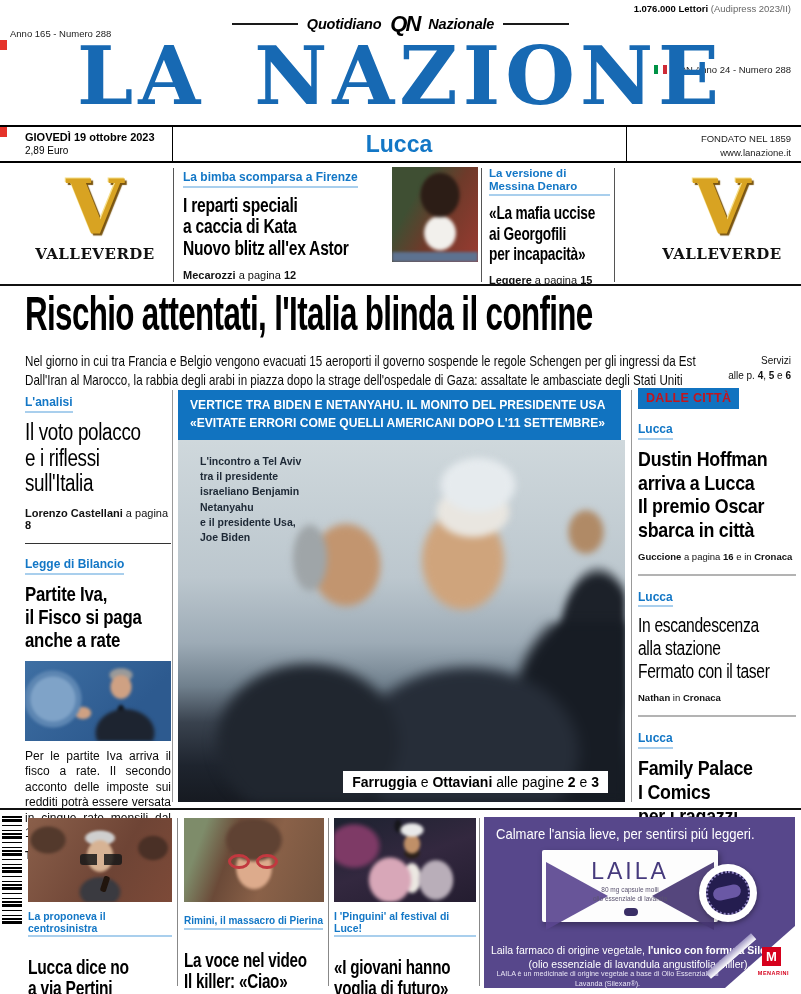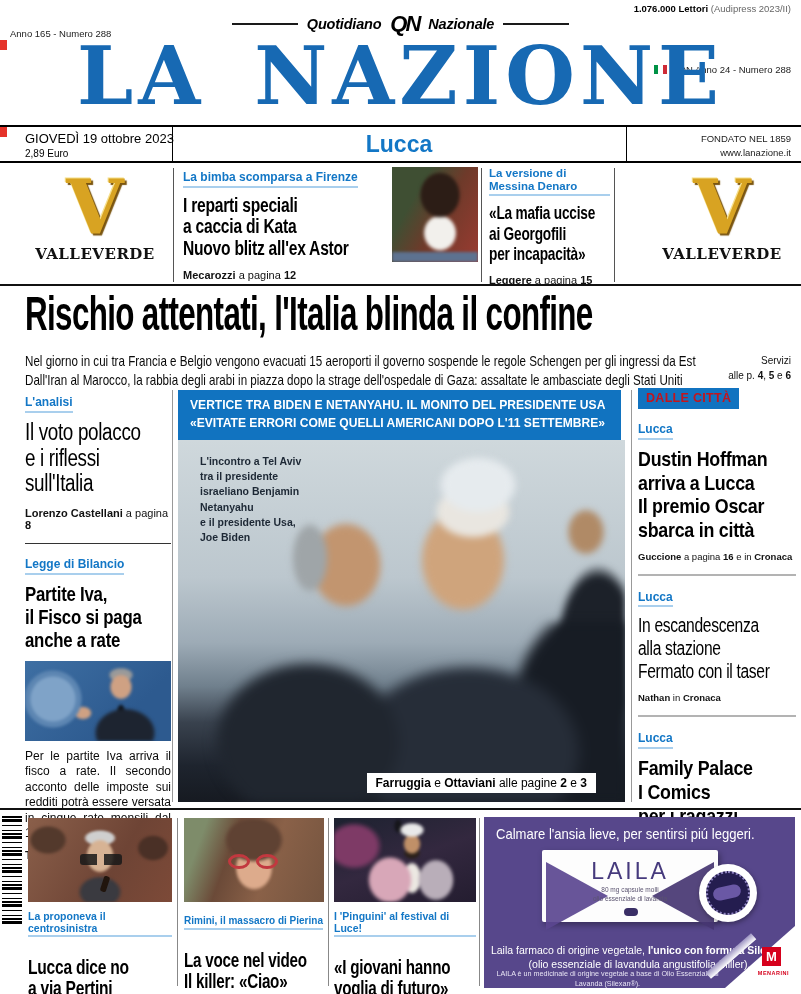--- a/index.html
+++ b/index.html
@@ -29,21 +29,21 @@
         background:linear-gradient(90deg,#009246 0 33%,#fff 33% 66%,#ce2b37 66% 100%);}
   .redsq{left:0;width:7px;height:10px;background:#e5332a;}
 
   
   .masthead{top:36px;left:0;right:0;text-align:center;font-family:"DejaVu Serif","Liberation Serif",serif;
             font-weight:bold;font-size:80px;line-height:1.02;color:#1769b3;letter-spacing:5px;word-spacing:16px;}
 
   
   .datebar{top:125px;left:0;width:801px;height:38px;border-top:2px solid #000;border-bottom:2px solid #000;box-sizing:border-box;}
   .db-left{position:absolute;left:25px;top:4px;}
-  .db-date{font-weight:normal;font-size:13px;}
+  .db-date{font-weight:bold;font-size:11px;}
   .db-price{font-size:10px;margin-top:2px;}
   .db-sep{position:absolute;top:0;bottom:0;width:1px;background:#000;}
   .db-center{position:absolute;left:173px;right:176px;top:0;height:34px;line-height:34px;text-align:center;
              color:#1377c6;font-weight:bold;font-size:23px;}
   .db-right{position:absolute;right:10px;top:5px;text-align:right;font-size:9.5px;line-height:1.45;color:#222;}
 
   
   .vv{top:172px;width:140px;text-align:center;}
   .vv-v{font-family:"DejaVu Serif","Liberation Serif",serif;font-weight:bold;font-size:74px;line-height:.95;
         color:#d8a322;text-shadow:-1px -1px 0 #f6e08d,2px 2px 1px #7a5510;}
@@ -71,21 +71,21 @@
 
   
   .banner{left:178px;top:390px;width:443px;box-sizing:border-box;background:#1173c0;color:#fff;
           padding:6px 12px 7px;font-weight:bold;font-size:13px;line-height:1.42;}
   .cphoto{left:178px;top:440px;width:447px;height:362px;overflow:hidden;
           background:linear-gradient(180deg,#cfd8dc 0%,#bcc7ce 38%,#9dabb6 56%,#70808d 68%,#39424e 78%,#1e242e 90%,#161a21 100%);}
   .caption{position:absolute;left:22px;top:14px;font-size:10.5px;font-weight:bold;line-height:1.45;color:#1d2835;white-space:pre-line;}
   .overlay{position:absolute;right:14px;bottom:34px;text-align:right;font-size:44px;font-weight:bold;color:#fff;
            line-height:1.08;letter-spacing:.5px;white-space:pre-line;
            text-shadow:-3px -3px 0 #000,3px -3px 0 #000,-3px 3px 0 #000,3px 3px 0 #000,0 4px 0 #000,0 -4px 0 #000,4px 0 0 #000,-4px 0 0 #000;}
-  .cbyline{position:absolute;right:29px;bottom:9px;background:#fff;padding:3px 9px;font-size:12px;color:#000;}
+  .cbyline{position:absolute;right:17px;bottom:9px;background:#fff;padding:3px 9px;font-size:14px;color:#000;}
   .figures{position:absolute;left:0;top:0;right:0;bottom:0;filter:blur(3px);}
   .suits{position:absolute;left:0;right:0;bottom:0;height:180px;filter:blur(5px);
          background:radial-gradient(ellipse 140px 120px at 130px 120px,#20262f 0 60%,transparent 70%),
                     radial-gradient(ellipse 170px 130px at 290px 130px,#262d38 0 60%,transparent 70%),
                     radial-gradient(ellipse 120px 150px at 420px 90px,#171c24 0 65%,transparent 75%);}
 
   
   .rc{left:638px;top:388px;width:158px;}
   .rc-header{display:inline-block;background:#1173c0;color:#c3151c;font-weight:bold;font-size:12.5px;
              padding:3px 8px 4px;letter-spacing:.3px;margin-bottom:10px;}

